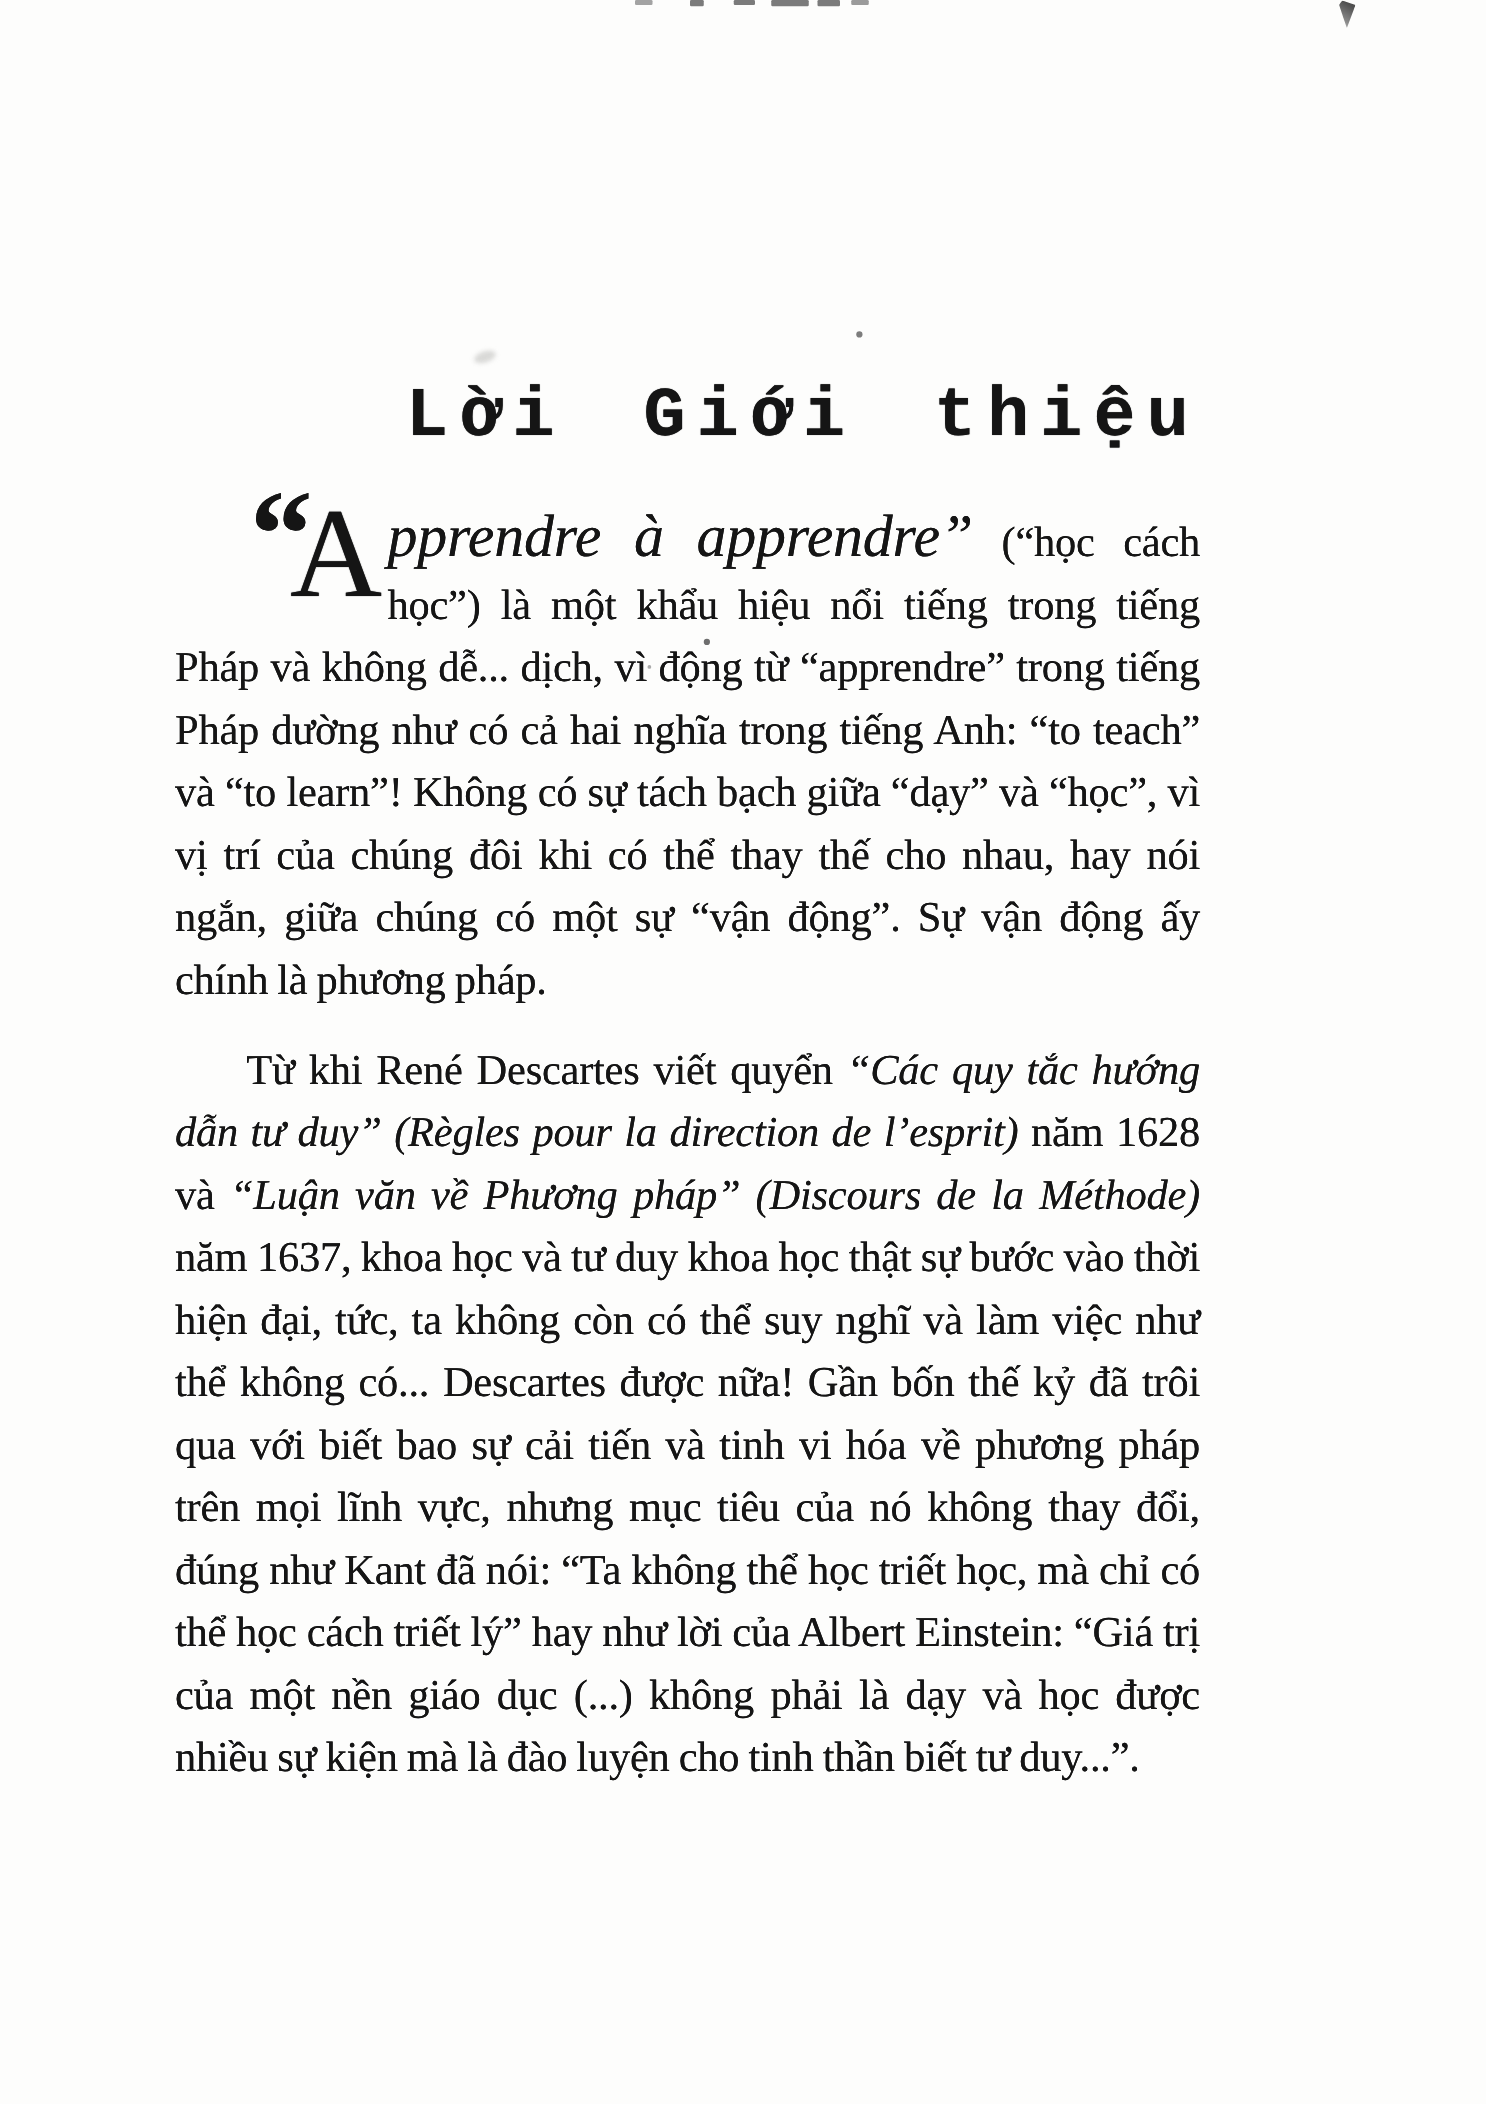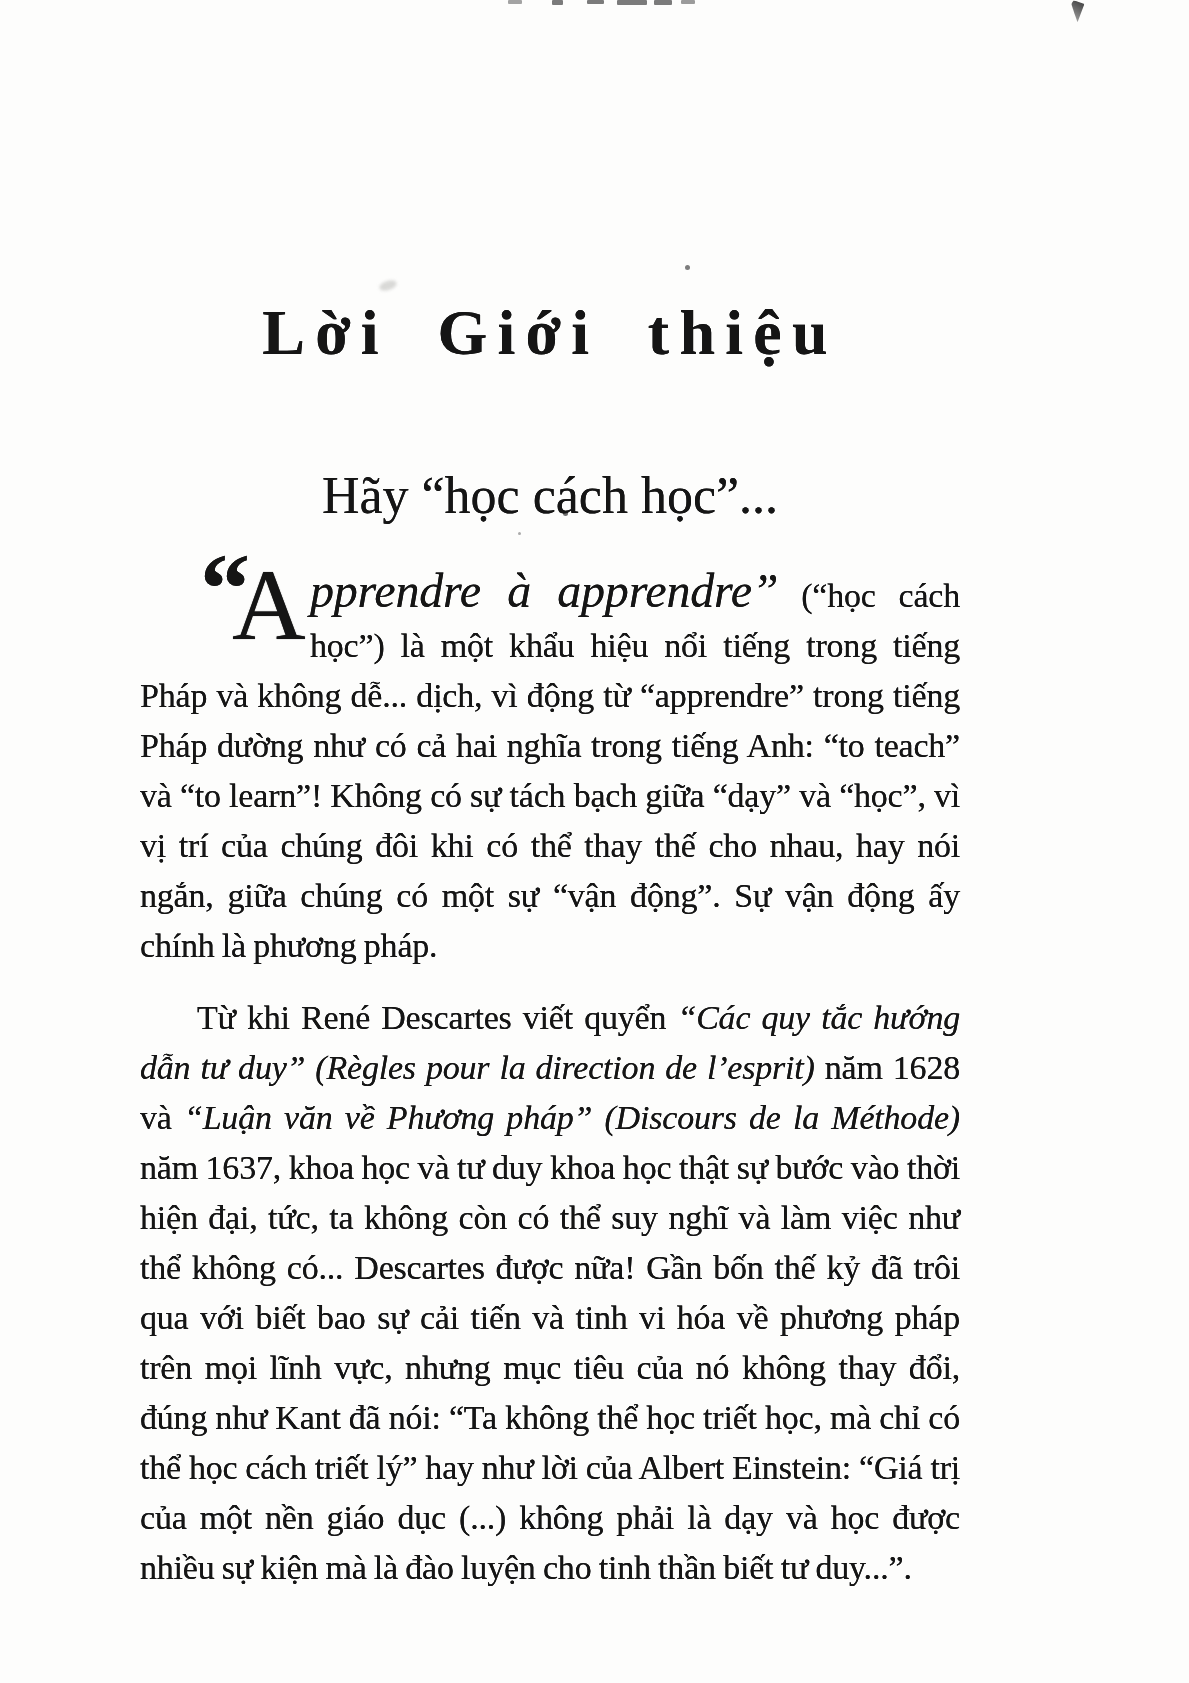--- a/index.html
+++ b/index.html
@@ -37,26 +37,27 @@
   .speck-a { left: 685px; top: 265px; width: 5px; height: 5px; background: #7d7d7d; }
   .speck-b { left: 563px; top: 511px; width: 5px; height: 5px; background: #6e6e6e; }
   .speck-c { left: 518px; top: 532px; width: 3px; height: 3px; background: #ababab; }
   .smudge-a { left: 379px; top: 281px; width: 18px; height: 9px; background: #d9d9d7; border-radius: 50%; filter: blur(1.5px); transform: rotate(-18deg); }
 
   
   .content { position: absolute; left: 140px; top: 0; width: 820px; }
 
   .page-title {
     margin: 305px 0 0 0;
-    font-size: 64px; line-height: 56px;
+    font-size: 56px; line-height: 56px;
     font-weight: 700;
-    text-align: center;
+    text-align: right;
     letter-spacing: 0.16em;
     word-spacing: 0.35em;
     text-shadow: 0 0 .6px currentColor;
+    font-family: Liberation Mono, monospace;
   }
   .page-subtitle {
     margin: 109px 0 0 0;
     font-size: 52px; line-height: 52px;
     font-weight: 400;
     text-align: center;
     text-shadow: 0 0 .4px currentColor;
   }
 
   .body-para {
@@ -109,21 +110,20 @@
     <span class="dash6"></span>
   </div>
   <div class="artifact corner-blob"></div>
   <div class="artifact speck speck-a"></div>
   <div class="artifact speck speck-b"></div>
   <div class="artifact speck speck-c"></div>
   <div class="artifact smudge-a"></div>
 
   <div class="content">
     <h1 class="page-title">Lời Giới thiệu</h1>
-    <h2 class="page-subtitle">Hãy “học cách học”...</h2>
     <div id="paragraphs">
         <p class="body-para"><span class="dropcap-box">
             <span class="dropcap-quote">“</span>
             <span class="dropcap-letter">A</span>
           </span><span class="seg-opening-italic">pprendre à apprendre”</span><span class="seg-normal"> (“học cách học”) là một khẩu hiệu nổi tiếng trong tiếng Pháp và không dễ... dịch, vì động từ “apprendre” trong tiếng Pháp dường như có cả hai nghĩa trong tiếng Anh: “to teach” và “to learn”! Không có sự tách bạch giữa “dạy” và “học”, vì vị trí của chúng đôi khi có thể thay thế cho nhau, hay nói ngắn, giữa chúng có một sự “vận động”. Sự vận động ấy chính là phương pháp.</span></p>
         <p class="body-para indented"><span class="seg-normal">Từ khi René Descartes viết quyển </span><span class="seg-italic">“Các quy tắc hướng dẫn tư duy” (Règles pour la direction de l’esprit)</span><span class="seg-normal"> năm 1628 và </span><span class="seg-italic">“Luận văn về Phương pháp” (Discours de la Méthode)</span><span class="seg-normal"> năm 1637, khoa học và tư duy khoa học thật sự bước vào thời hiện đại, tức, ta không còn có thể suy nghĩ và làm việc như thể không có... Descartes được nữa! Gần bốn thế kỷ đã trôi qua với biết bao sự cải tiến và tinh vi hóa về phương pháp trên mọi lĩnh vực, nhưng mục tiêu của nó không thay đổi, đúng như Kant đã nói: “Ta không thể học triết học, mà chỉ có thể học cách triết lý” hay như lời của Albert Einstein: “Giá trị của một nền giáo dục (...) không phải là dạy và học được nhiều sự kiện mà là đào luyện cho tinh thần biết tư duy...”.</span></p>
       </div>
   </div>
 
 </div>

